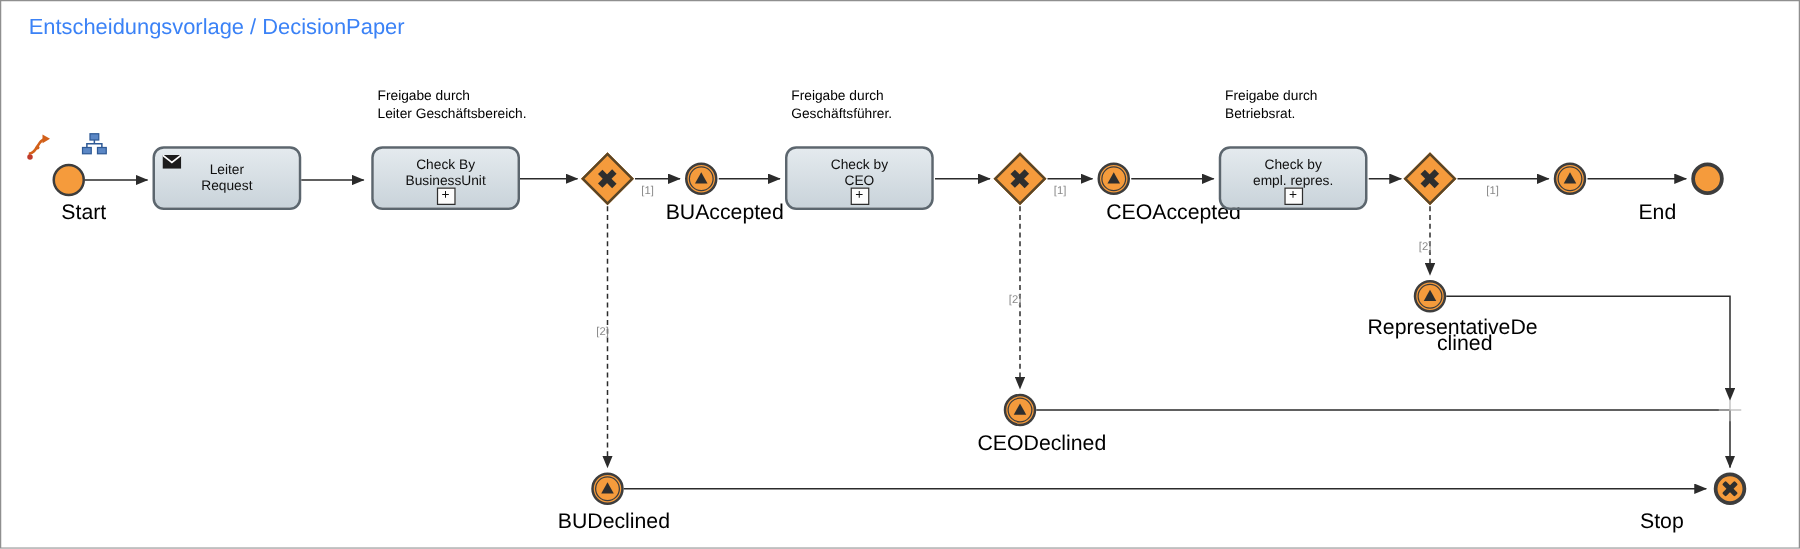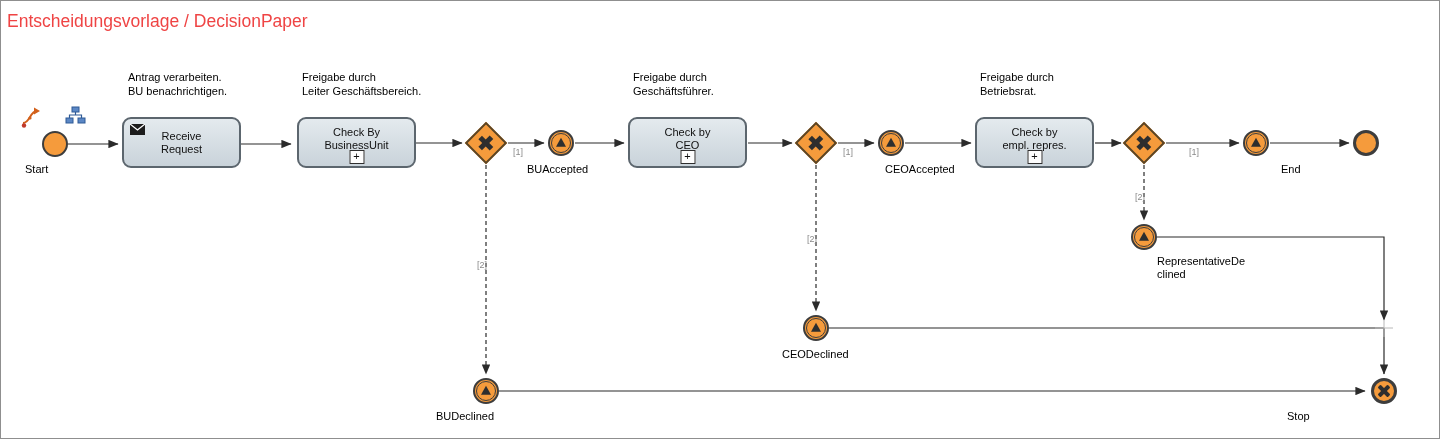--- a/index.html
+++ b/index.html
@@ -1,18 +1,18 @@
 <!DOCTYPE html>
 <html style="--event-fill: #F59B3C; --node-border: #3d3d3d; --task-fill-top: #E4EAEE; --task-fill-bottom: #C9D3DA;"><head>
 <meta charset="utf-8">
 <style>
   html,body{margin:0;padding:0;background:#ffffff;}
   body{font-family:"Liberation Sans",sans-serif;}
   .canvas{position:relative;width:1440px;height:439px;background:#fff;border:1px solid #8f8f8f;box-sizing:border-box;overflow:hidden;}
-  .title{position:absolute;left:6px;top:10px;font-size:17.5px;color:#ef4444;}
+  .title{position:absolute;left:22px;top:10px;font-size:17.5px;color:#3b82f6;}
   svg.edges{position:absolute;left:0;top:0;}
   .edge{stroke:#2b2b2b;stroke-width:1.2;fill:none;}
   .dashed{stroke-dasharray:4 3;}
   .jx{stroke:#b8b8b8;stroke-width:1;}
   .node{position:absolute;box-sizing:border-box;}
   .event{width:26px;height:26px;border-radius:50%;background:var(--event-fill,#F59B3C);border:2px solid var(--node-border,#3d3d3d);}
   .event.thick{border-width:3px;}
   .inner{position:absolute;top:1px;left:1px;right:1px;bottom:1px;border:1.5px solid var(--node-border,#3d3d3d);border-radius:50%;}
   .tri{position:absolute;left:50%;top:50%;transform:translate(-50%,-58%);width:0;height:0;border-left:5px solid transparent;border-right:5px solid transparent;border-bottom:9px solid #2e2e2e;}
   .xbar{position:absolute;left:50%;top:50%;width:14px;height:4px;background:#2e2e2e;border-radius:1px;}
@@ -23,21 +23,21 @@
   .gh{transform:translate(-50%,-50%);}
   .gv{transform:translate(-50%,-50%) rotate(90deg);}
   .task{width:119px;height:51px;border:2px solid #5c666e;border-radius:9px;
         background:linear-gradient(var(--task-fill-top,#E4EAEE),var(--task-fill-bottom,#C9D3DA));
         display:flex;align-items:center;justify-content:center;text-align:center;
         font-size:11px;color:#101010;line-height:13px;}
   .tlabel{white-space:pre-line;}
   .haspad .tlabel{margin-bottom:7px;}
   .submarker{position:absolute;bottom:2px;left:50%;transform:translateX(-50%);width:13px;height:12px;border:1px solid #2e2e2e;background:#fdfdfd;font-size:11px;line-height:11px;text-align:center;color:#111;}
   .msgicon{position:absolute;left:6px;top:5px;}
-  .nlabel{position:absolute;font-size:11px;color:#000;text-align:left;white-space:pre-line;line-height:13px;}
+  .nlabel{position:absolute;font-size:17px;color:#000;text-align:right;white-space:pre-line;line-height:13px;}
   .annotation{position:absolute;font-size:11px;color:#000;white-space:pre-line;line-height:14px;}
   .edge-label{position:absolute;font-size:9px;color:#8a8a8a;}
   .deco{position:absolute;}
 </style>
 </head>
 <body>
 
 <div class="canvas">
 
   <div class="title">Entscheidungsvorlage / DecisionPaper</div>
@@ -150,21 +150,21 @@
   </div>
 
   <div class="node event thick" style="left:1352px;top:129px"></div>
   <div class="nlabel" style="left:1280px;top:162px;width:60px">End</div>
 
   <div class="node event" style="left:1130px;top:223px">
     <div class="inner">
         <div class="tri"></div>
       </div>
   </div>
-  <div class="nlabel" style="left:1156px;top:254px;width:100px">RepresentativeDe
+  <div class="nlabel" style="left:1093px;top:254px;width:100px">RepresentativeDe
 clined</div>
 
   <div class="node event" style="left:802px;top:314px">
     <div class="inner">
         <div class="tri"></div>
       </div>
   </div>
   <div class="nlabel" style="left:781px;top:347px;width:100px">CEODeclined</div>
 
   <div class="node event" style="left:472px;top:377px">
@@ -193,25 +193,23 @@
     <div class="gbar gv"></div>
   </div>
 
   <div class="node task" style="left:121px;top:116px">
     <span class="msgicon">
       <svg width="15" height="11" viewBox="0 0 15 11">
         <rect x="0" y="0" width="15" height="11" fill="#1c1c1c"></rect>
         <path d="M0,0 L7.5,6 L15,0" stroke="#ffffff" stroke-width="1.3" fill="none"></path>
       </svg>
     </span>
-    <span class="tlabel">Receive
+    <span class="tlabel">Leiter
 Request</span>
   </div>
-  <div class="annotation" style="left:127px;top:69px">Antrag verarbeiten.
-BU benachrichtigen.</div>
 
   <div class="node task haspad" style="left:296px;top:116px">
     <span class="tlabel">Check By
 BusinessUnit</span>
     <span class="submarker">+</span>
   </div>
   <div class="annotation" style="left:301px;top:69px">Freigabe durch
 Leiter Geschäftsbereich.</div>
 
   <div class="node task haspad" style="left:627px;top:116px">

